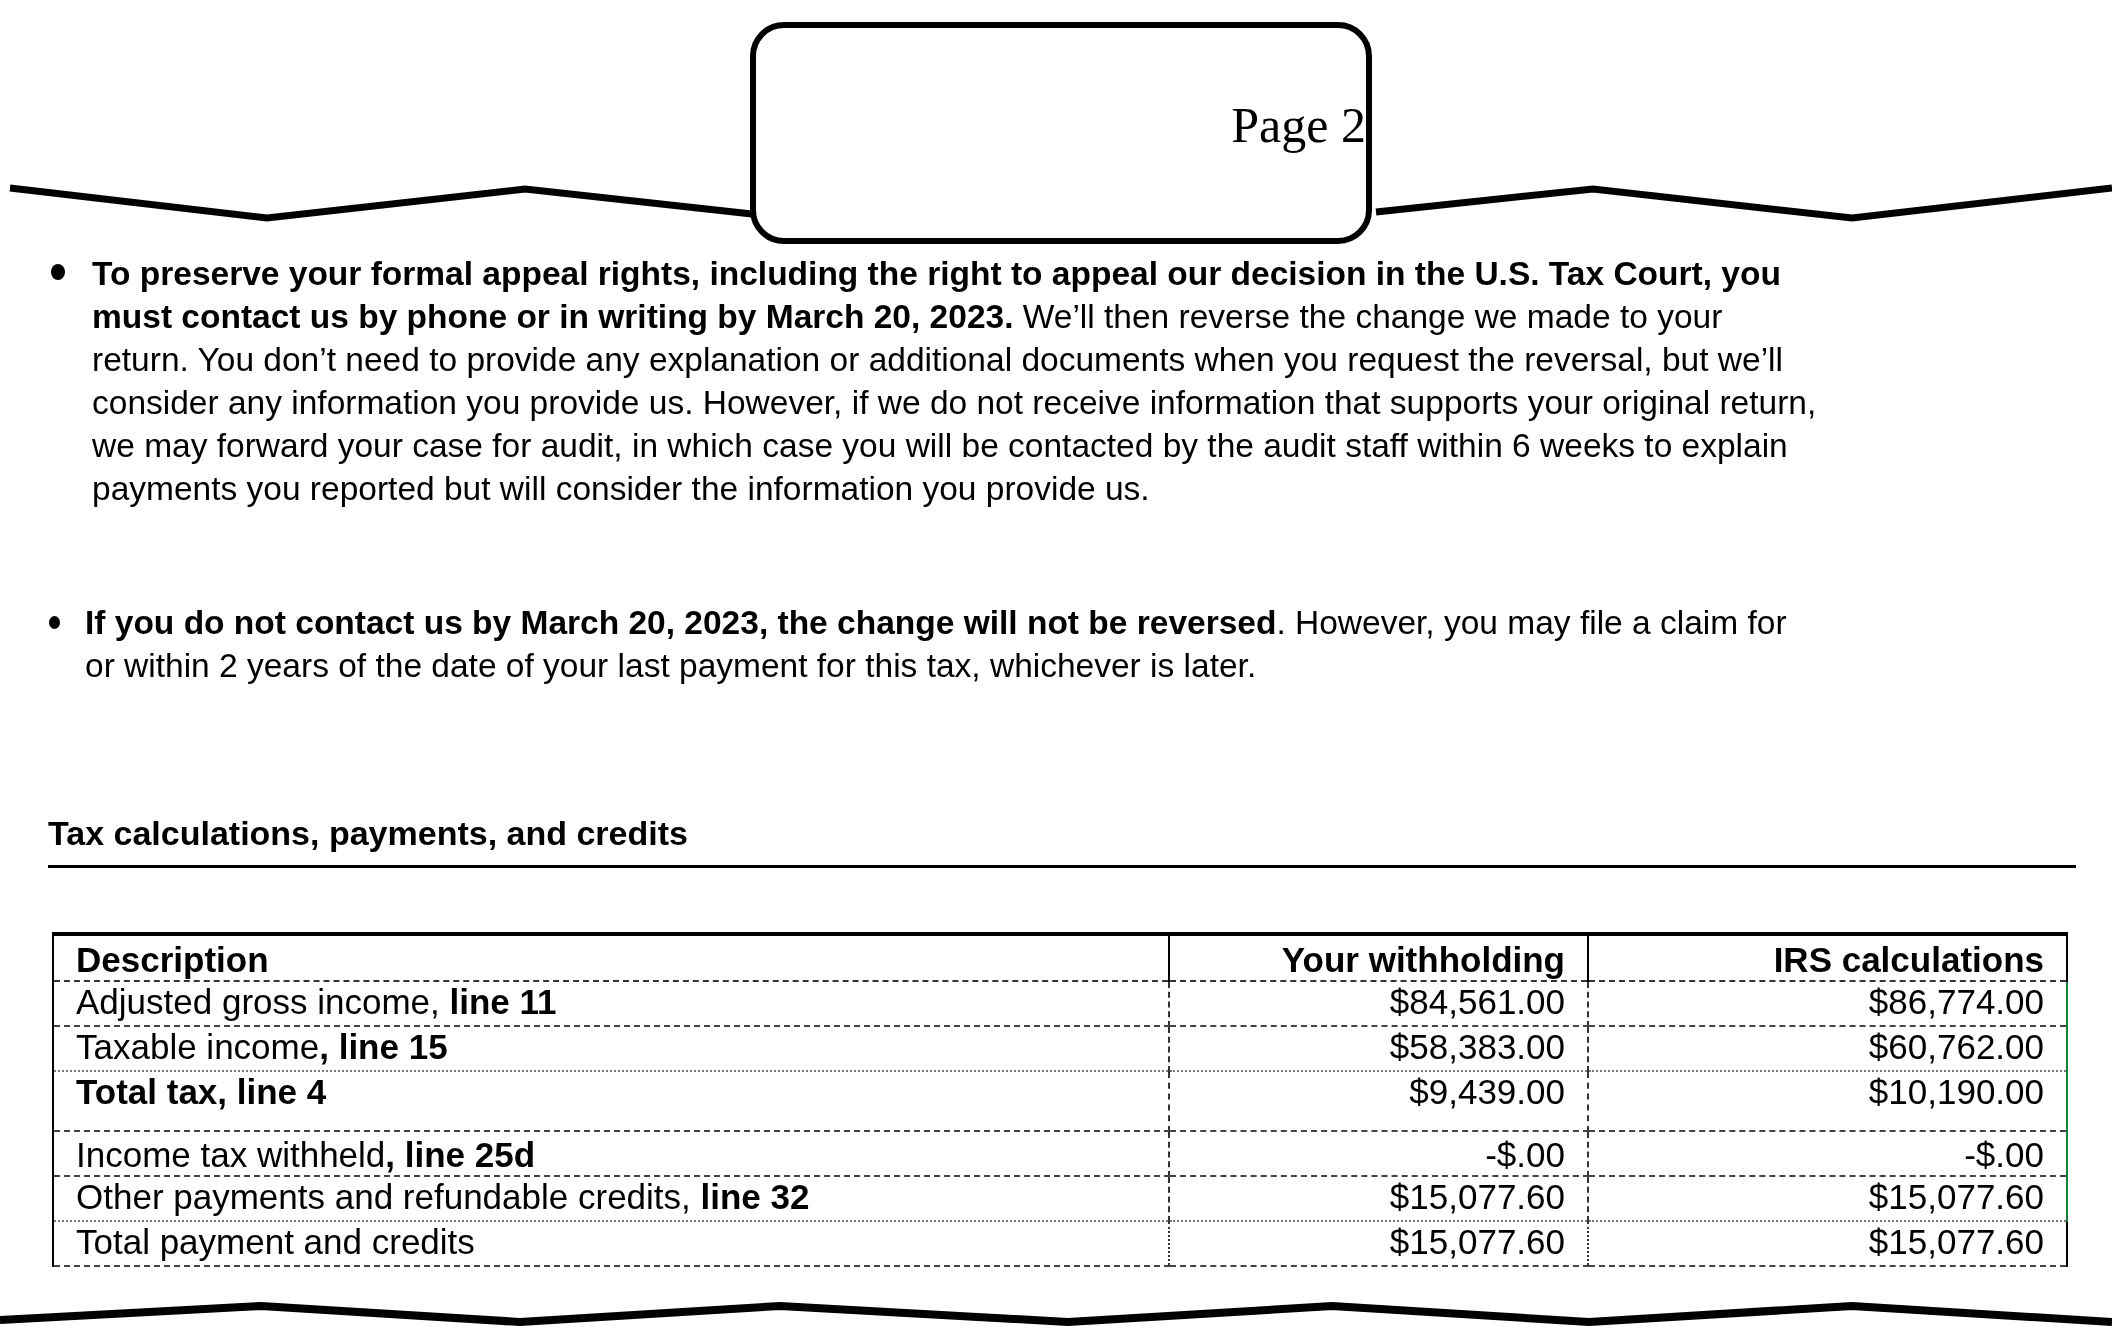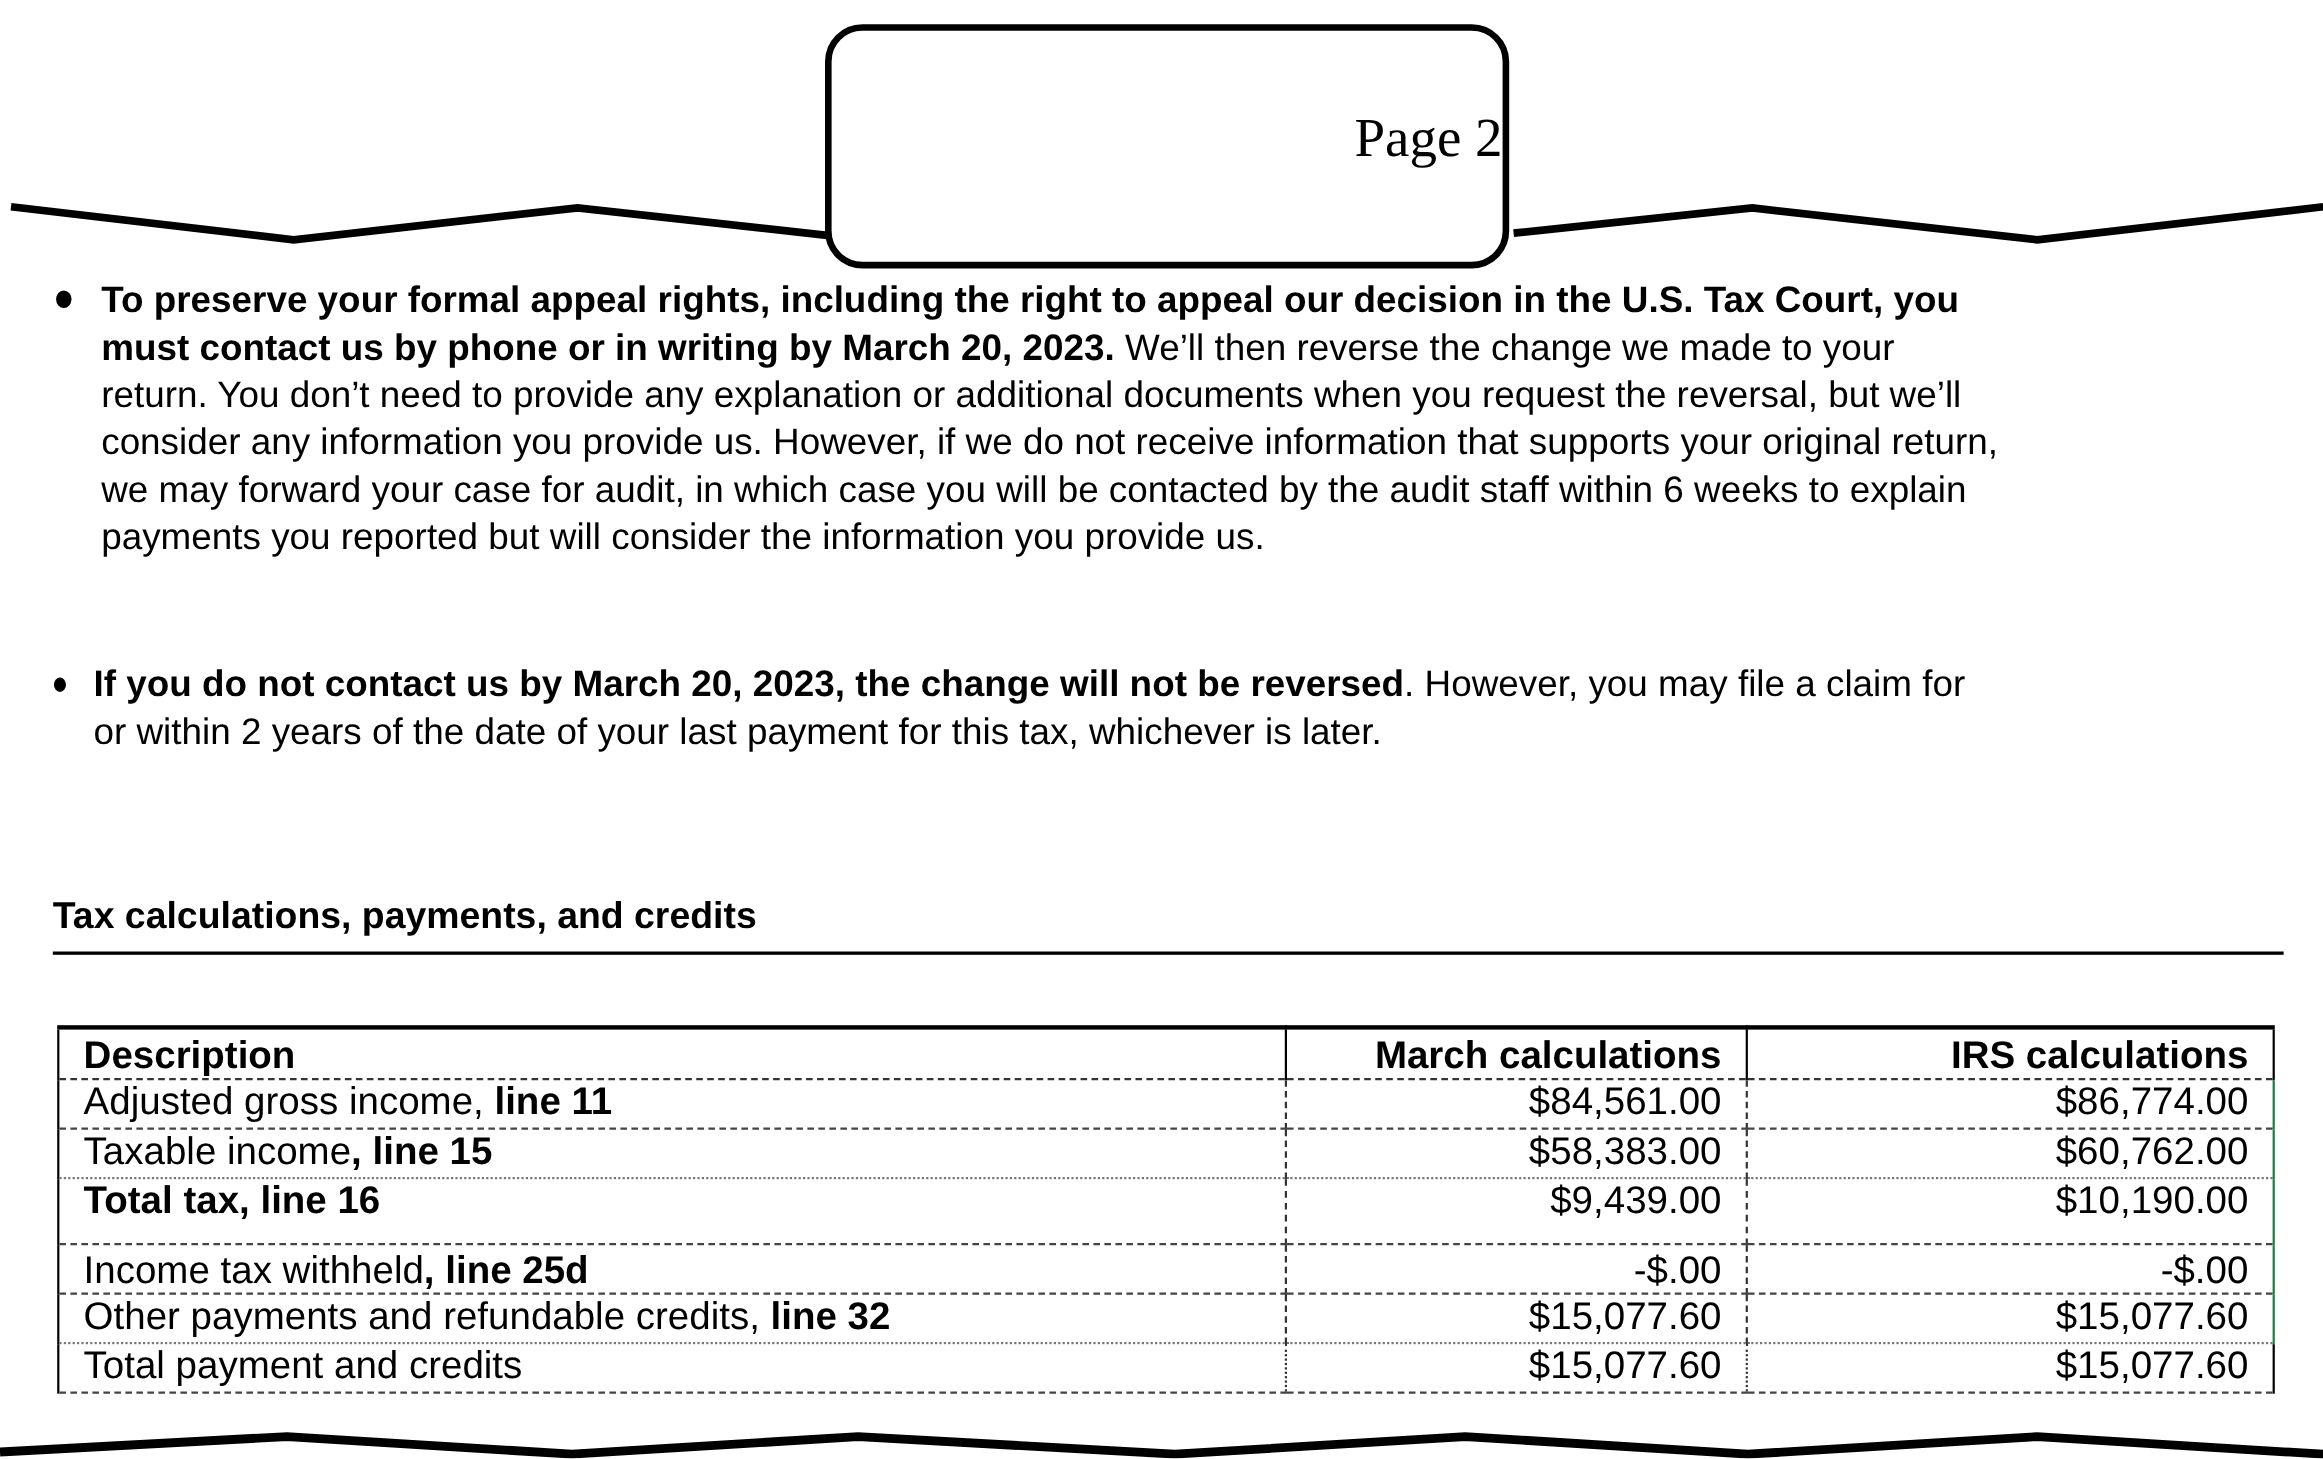--- a/index.html
+++ b/index.html
@@ -72,37 +72,37 @@
 
 <table class="calc">
   <colgroup>
     <col style="width:1116px">
     <col style="width:419px">
     <col style="width:479px">
   </colgroup>
   <thead>
     <tr>
       <th>Description</th>
-      <th class="num">March calculations</th>
+      <th class="num">Your withholding</th>
       <th class="num">IRS calculations</th>
     </tr>
   </thead>
   <tbody>
     <tr class="h45">
       <td><span>Adjusted gross income, </span><span class="bold">line 11</span></td>
       <td class="num">$84,561.00</td>
       <td class="num">$86,774.00</td>
     </tr>
     <tr class="h45 dotted">
       <td><span>Taxable income</span><span class="bold">, line 15</span></td>
       <td class="num">$58,383.00</td>
       <td class="num">$60,762.00</td>
     </tr>
     <tr class="tall">
-      <td><span></span><span class="bold">Total tax, line 16</span></td>
+      <td><span></span><span class="bold">Total tax, line 4</span></td>
       <td class="num">$9,439.00</td>
       <td class="num">$10,190.00</td>
     </tr>
     <tr class="h45">
       <td style="vertical-align:bottom;"><span>Income tax withheld</span><span class="bold">, line 25d</span></td>
       <td class="num" style="vertical-align:bottom;">-$.00</td>
       <td class="num" style="vertical-align:bottom;">-$.00</td>
     </tr>
     <tr class="h45 dotted">
       <td><span>Other payments and refundable credits, </span><span class="bold">line 32</span></td>

